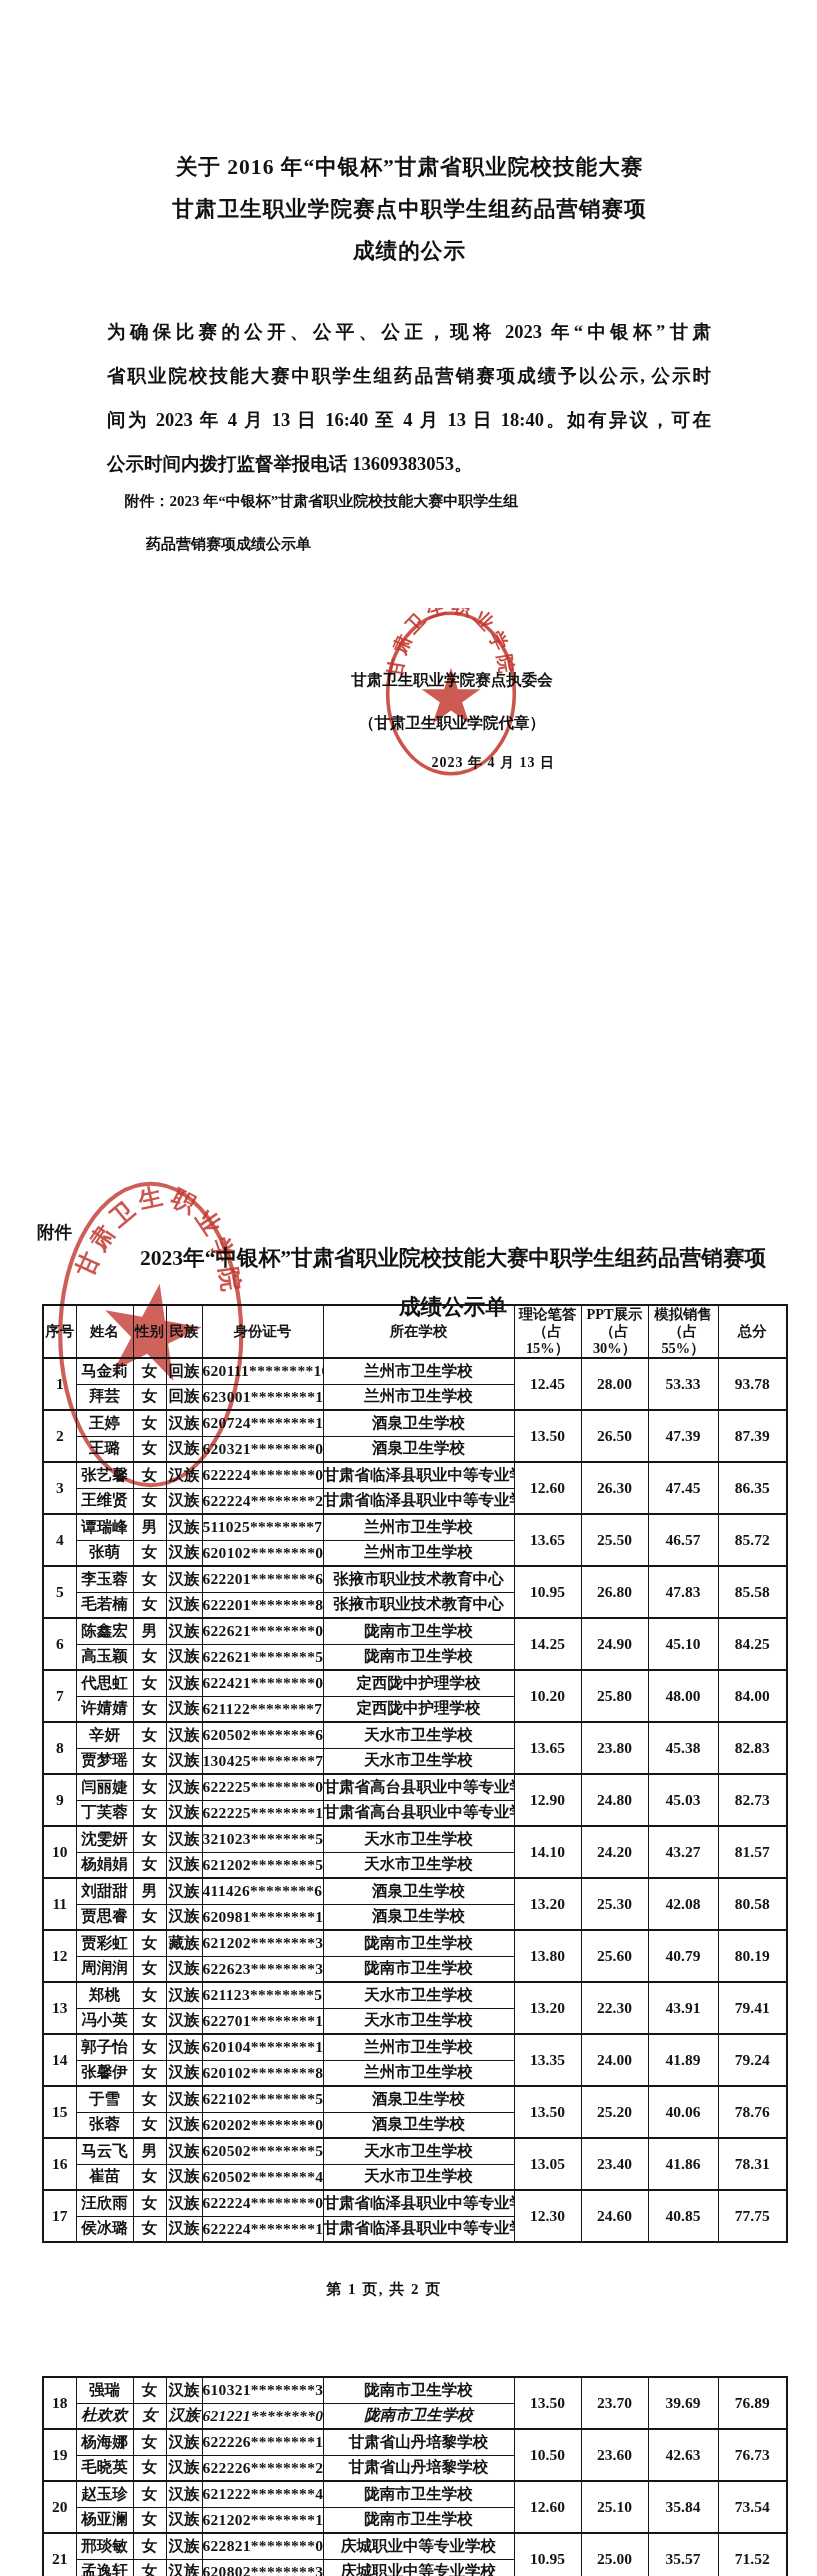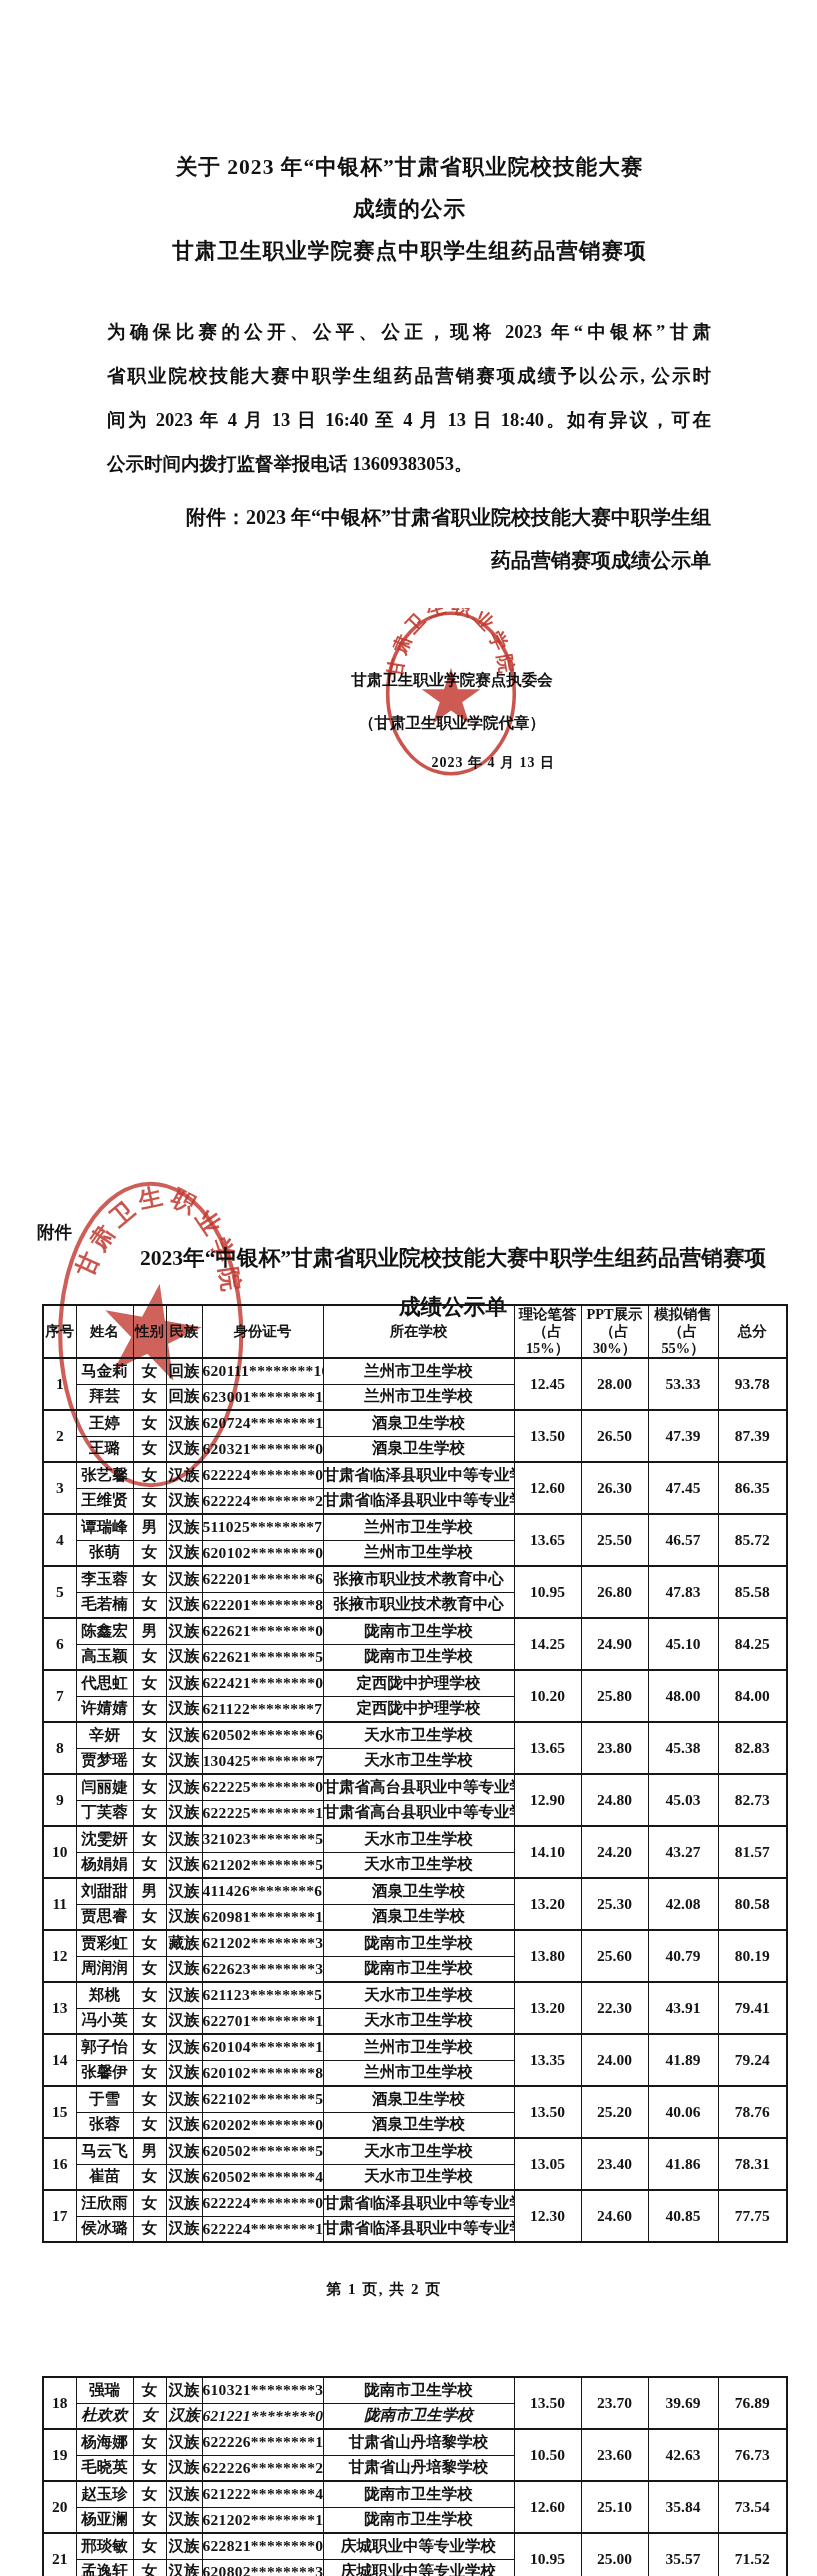--- a/index.html
+++ b/index.html
@@ -8,21 +8,21 @@
         font-family:"Liberation Serif","DejaVu Serif",serif;color:#121212;overflow:hidden;}
   [data-name]{box-sizing:border-box;}
   .abs{position:absolute;}
 
   
   .doc-title{top:146px;left:103px;width:613px;text-align:center;
              font-size:21.6px;font-weight:700;line-height:42px;letter-spacing:1px;}
   .doc-body{top:310px;left:107px;width:604px;font-size:18.5px;font-weight:700;line-height:44px;}
   .body-line{text-align:justify;text-align-last:justify;}
   .body-line.last{text-align-last:left;}
-  .note-block{top:496px;left:107px;width:604px;font-size:20px;font-weight:700;line-height:43px;text-align:right;}
+  .note-block{top:480px;left:107px;width:604px;font-size:15px;font-weight:700;line-height:43px;}
   .note-l1{padding-left:17.5px;}
   .note-l2{padding-left:39px;}
   .committee-line{left:349px;width:206px;text-align:center;font-weight:700;}
   .c1{top:670px;font-size:15.5px;}
   .c2{top:713px;font-size:15.5px;}
   .c3{top:754px;font-size:14px;letter-spacing:1px;text-align:right;}
 
   
   .seal{position:absolute;mix-blend-mode:multiply;pointer-events:none;}
 
@@ -45,23 +45,23 @@
   tr.team-first td{border-top-width:2.6px;}
   .page-footer{left:0;width:768px;text-align:center;font-size:15px;font-weight:700;letter-spacing:1.5px;}
   .f1{top:2280px;}
 </style>
 </head>
 <body>
 
 <div id="page" data-name="scanned-document">
 
   <div class="abs doc-title" data-name="announcement-title">
-    <div data-name="title-line-1">关于 2023 年“中银杯”甘肃省职业院校技能大赛</div>
+    <div data-name="title-line-1">关于 2016 年“中银杯”甘肃省职业院校技能大赛</div>
+    <div data-name="title-line-2">甘肃卫生职业学院赛点中职学生组药品营销赛项</div>
     <div data-name="title-line-3">成绩的公示</div>
-    <div data-name="title-line-2">甘肃卫生职业学院赛点中职学生组药品营销赛项</div>
   </div>
 
   <div class="abs doc-body" data-name="announcement-body">
     <div class="body-line" data-name="body-line">为确保比赛的公开、公平、公正，现将 2023 年“中银杯”甘肃</div>
     <div class="body-line" data-name="body-line">省职业院校技能大赛中职学生组药品营销赛项成绩予以公示, 公示时</div>
     <div class="body-line" data-name="body-line">间为 2023 年 4 月 13 日 16:40 至 4 月 13 日 18:40。如有异议，可在</div>
     <div class="body-line last" data-name="body-line">公示时间内拨打监督举报电话 13609383053。</div>
   </div>
 
   <div class="abs note-block" data-name="attachment-note">

